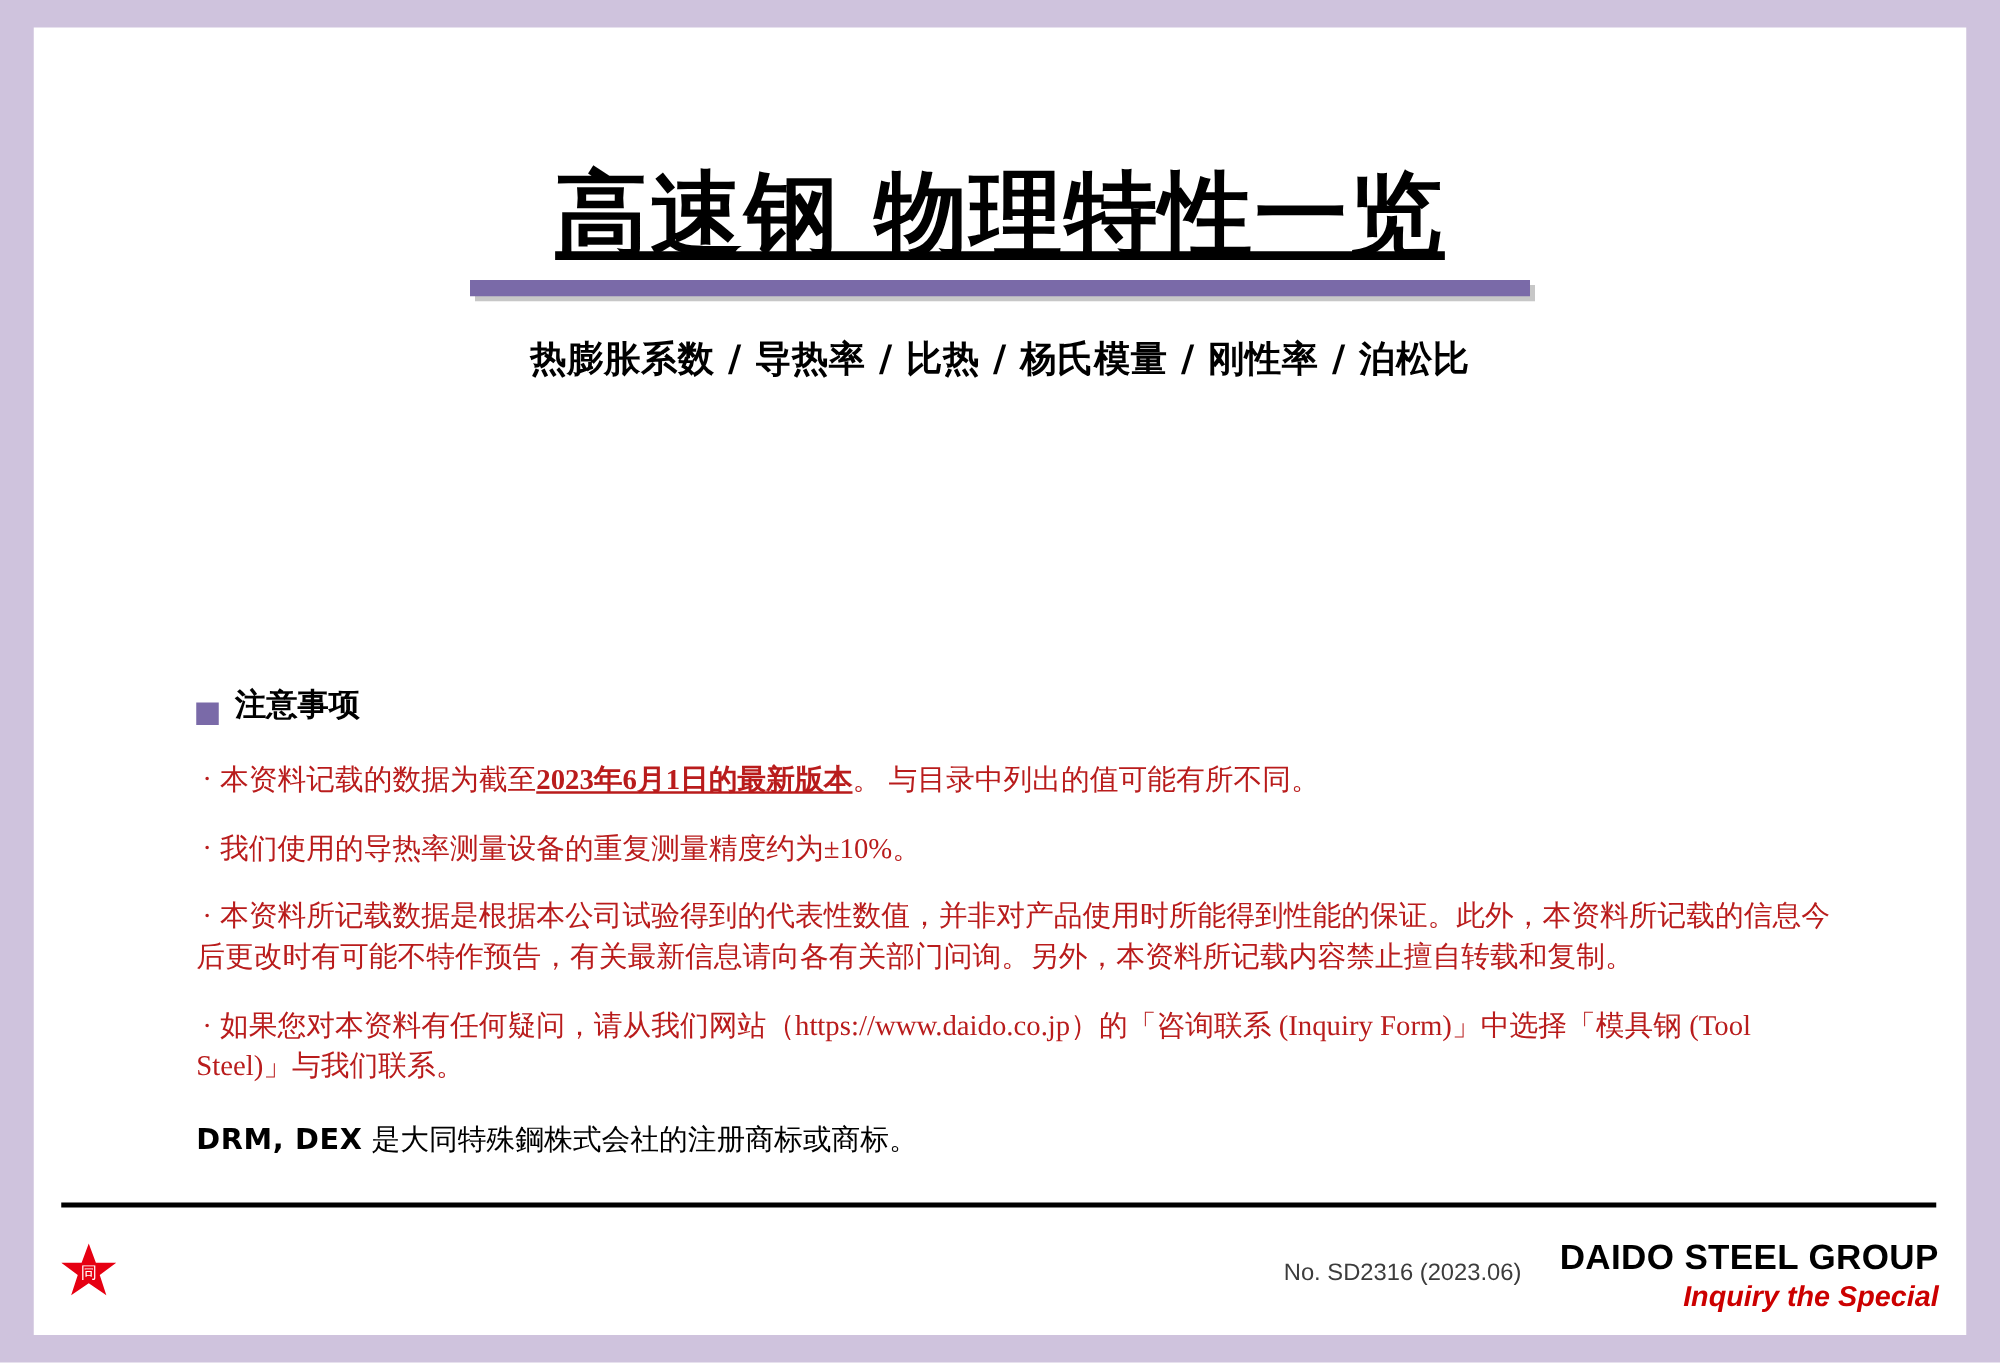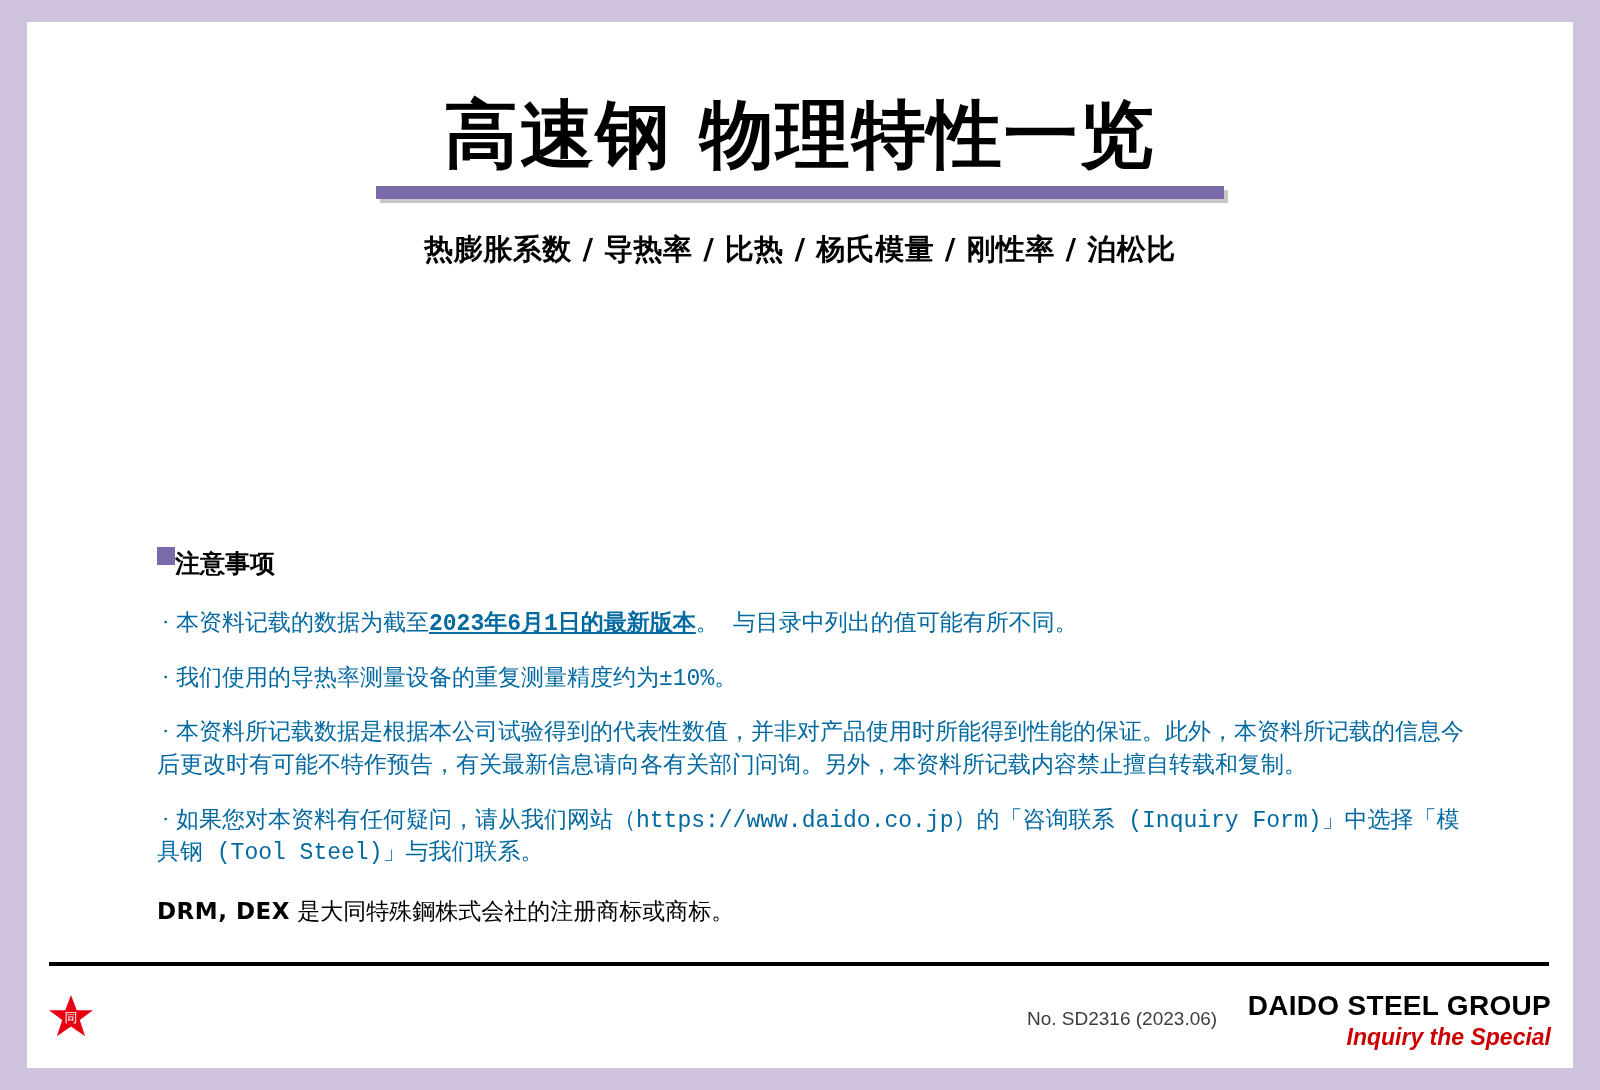--- a/index.html
+++ b/index.html
@@ -25,27 +25,28 @@
   
   .title-block {
     position: absolute;
     left: 0;
     top: 0;
     width: 100%;
     text-align: center;
   }
   .main-title {
     margin: 0;
-    padding-top: 74px;
+    padding-top: 112px;
     font-size: 74px;
     font-weight: bold;
     letter-spacing: 2px;
     color: #000000;
     line-height: 1.05;
     font-family: "DejaVu Sans", "Liberation Sans", sans-serif;
+    text-decoration: underline;
   }
   .title-rule-wrap {
     position: relative;
     width: 100%;
     height: 26px;
   }
   .title-rule {
     position: absolute;
     left: 50%;
     transform: translateX(-50%);
@@ -67,41 +68,42 @@
 
   
   .notes {
     position: absolute;
     left: 130px;
     top: 525px;
     width: 1320px;
   }
   .notes-head {
     display: flex;
-    align-items: flex-start;
+    align-items: flex-end;
+    gap: 13px;
     margin-bottom: 28px;
   }
   .notes-bullet {
     width: 18px;
     height: 18px;
     background: #7a6aa8;
     display: inline-block;
   }
   .notes-head-text {
     font-size: 25px;
     font-weight: bold;
     color: #000;
     font-family: "DejaVu Sans", "Liberation Sans", sans-serif;
   }
   .note {
     font-size: 23px;
     line-height: 1.42;
-    color: #0369a1;
+    color: #b91c1c;
     margin-bottom: 22px;
-    font-family: Liberation Mono, monospace;
+    font-family: Liberation Serif, serif;
   }
   .note .dot {
     font-size: 17px;
     vertical-align: 2px;
     margin-right: 2px;
   }
   .note b {
     font-weight: bold;
     text-decoration: underline;
   }

